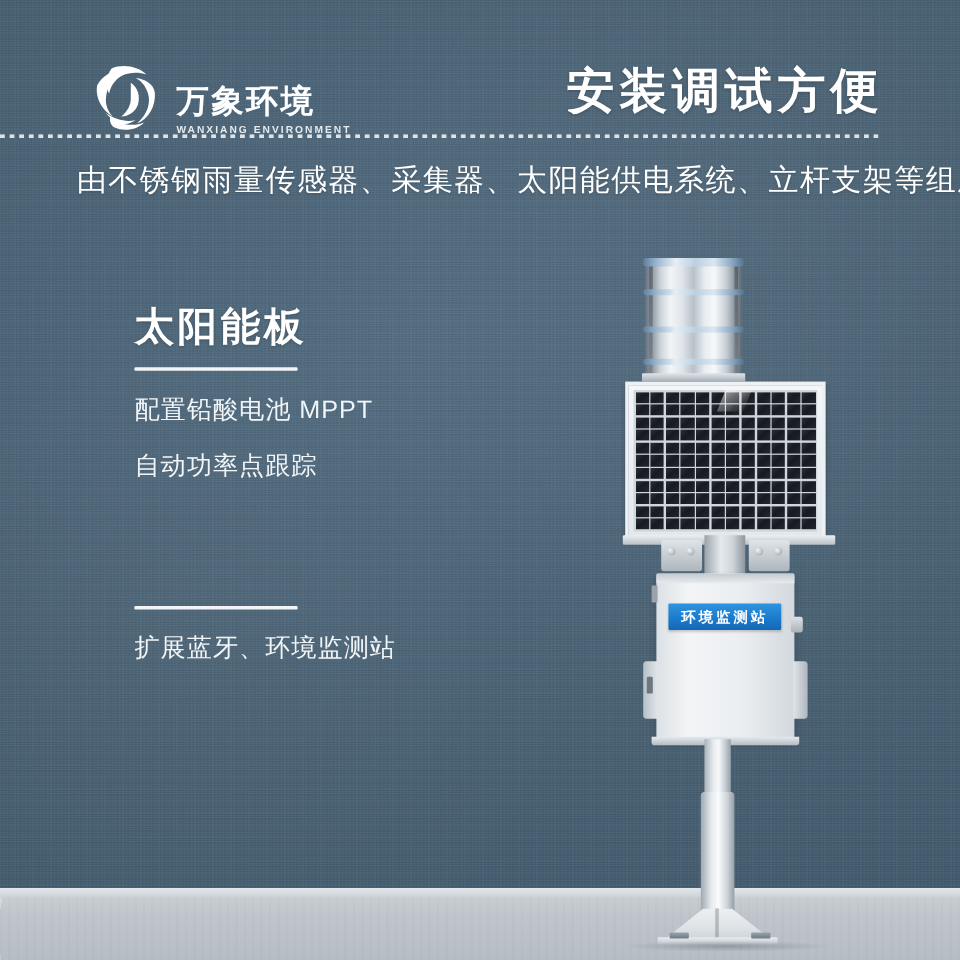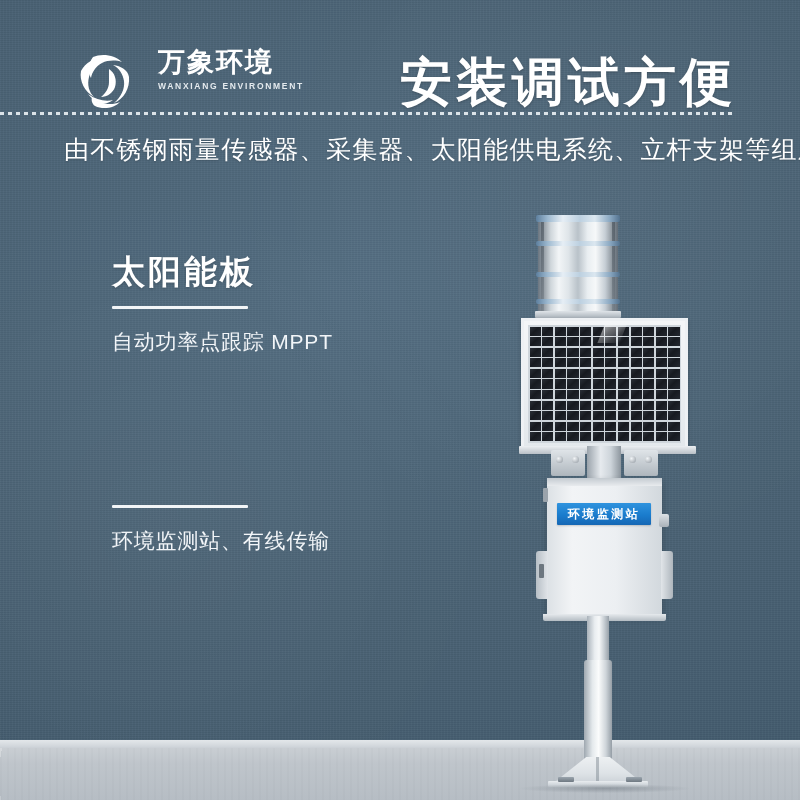--- a/index.html
+++ b/index.html
@@ -43,36 +43,36 @@
   #baseboard{
     position:absolute; left:0; top:740px; width:800px; height:10px;
     background:linear-gradient(180deg,#e3e7ea 0%,#d2d7dc 60%,#c2c8ce 100%);
   }
 
   
   #header{ position:absolute; left:0; top:0; width:800px; height:118px; }
 
   #logo-wrap{
     position:absolute; left:72px; top:47px;
-    display:flex; align-items:flex-start; gap:20px;
+    display:flex; align-items:flex-end; gap:9px;
   }
   #logo-mark{ width:66px; height:66px; flex:none; }
   #logo-text-col{ display:flex; flex-direction:column; justify-content:center; }
   #logo-cn{
     font-size:27px; font-weight:bold; color:#fff; letter-spacing:2px;
     line-height:1.15; white-space:nowrap;
   }
   #logo-en{
     font-size:8.5px; color:#e4eaee; letter-spacing:1.7px;
     margin-top:3px; white-space:nowrap; font-weight:bold;
   }
 
   #headline{
     position:absolute; right:64px; top:48px;
-    font-size:52px; font-weight:bold; color:#ffffff;
+    font-size:40px; font-weight:bold; color:#ffffff;
     letter-spacing:4px; white-space:nowrap;
     text-shadow:0 1px 3px rgba(0,0,0,.22);
   }
 
   #dotted-rule{
     position:absolute; left:0px; top:112px; width:732px; height:3px;
     background-image:linear-gradient(90deg,#e8eef2 0 4px, rgba(255,255,255,0) 4px 8px);
     background-size:8px 3px;
     opacity:.92;
   }
@@ -308,26 +308,27 @@
 
   <div id="headline">安装调试方便</div>
   <div id="dotted-rule"></div>
 </div>
 
 <div id="subtitle">由不锈钢雨量传感器、采集器、太阳能供电系统、立杆支架等组成</div>
 
 <div class="feature" id="feature-solar">
   <div class="feature-title">太阳能板</div>
   <div class="feature-rule"></div>
-  <div class="feature-line">自动功率点跟踪 MPPT</div>
+  <div class="feature-line">配置铅酸电池 MPPT</div>
+  <div class="feature-line">自动功率点跟踪</div>
 </div>
 
 <div class="feature" id="feature-network">
   <div class="feature-rule"></div>
-  <div class="feature-line">环境监测站、有线传输</div>
+  <div class="feature-line">扩展蓝牙、环境监测站</div>
 </div>
 
 <div id="device">
 
   <div id="rain-gauge">
     <div id="rg-body"></div>
     <div id="rg-vert-l"></div>
     <div id="rg-vert-r"></div>
     <div class="rg-ring" id="rg-ring-top"></div>
     <div class="rg-ring" id="rg-ring-2"></div>

